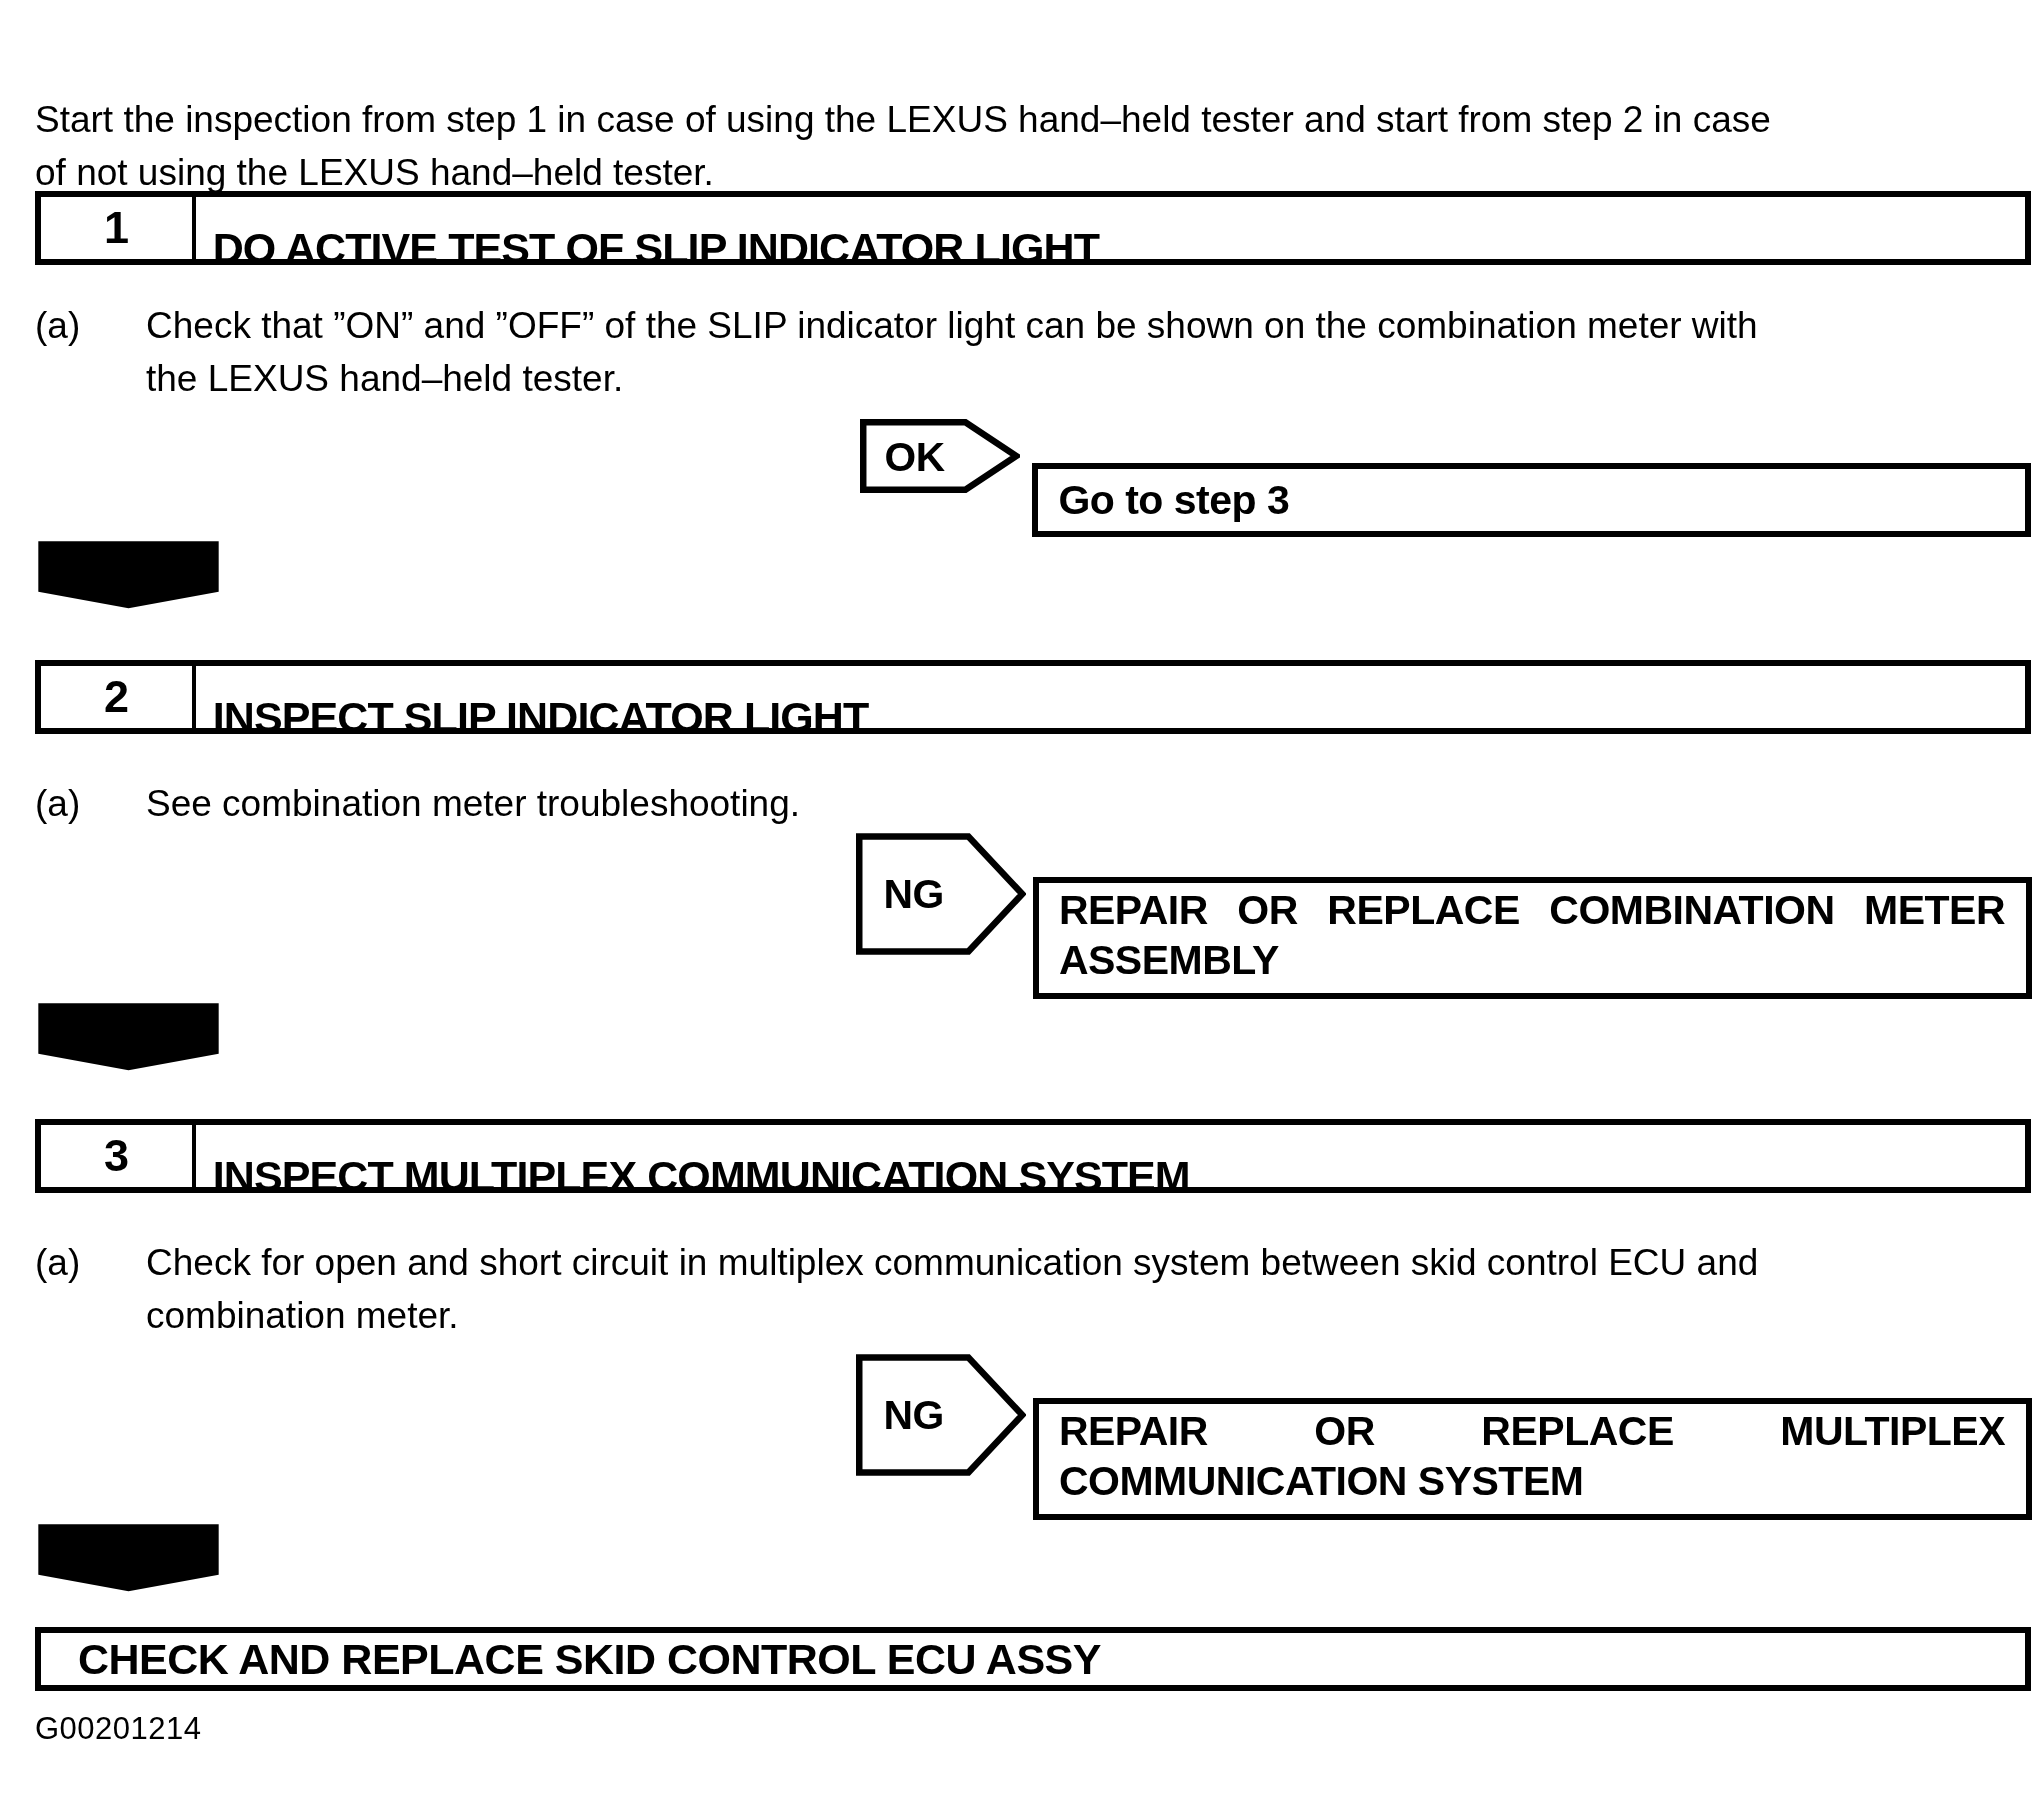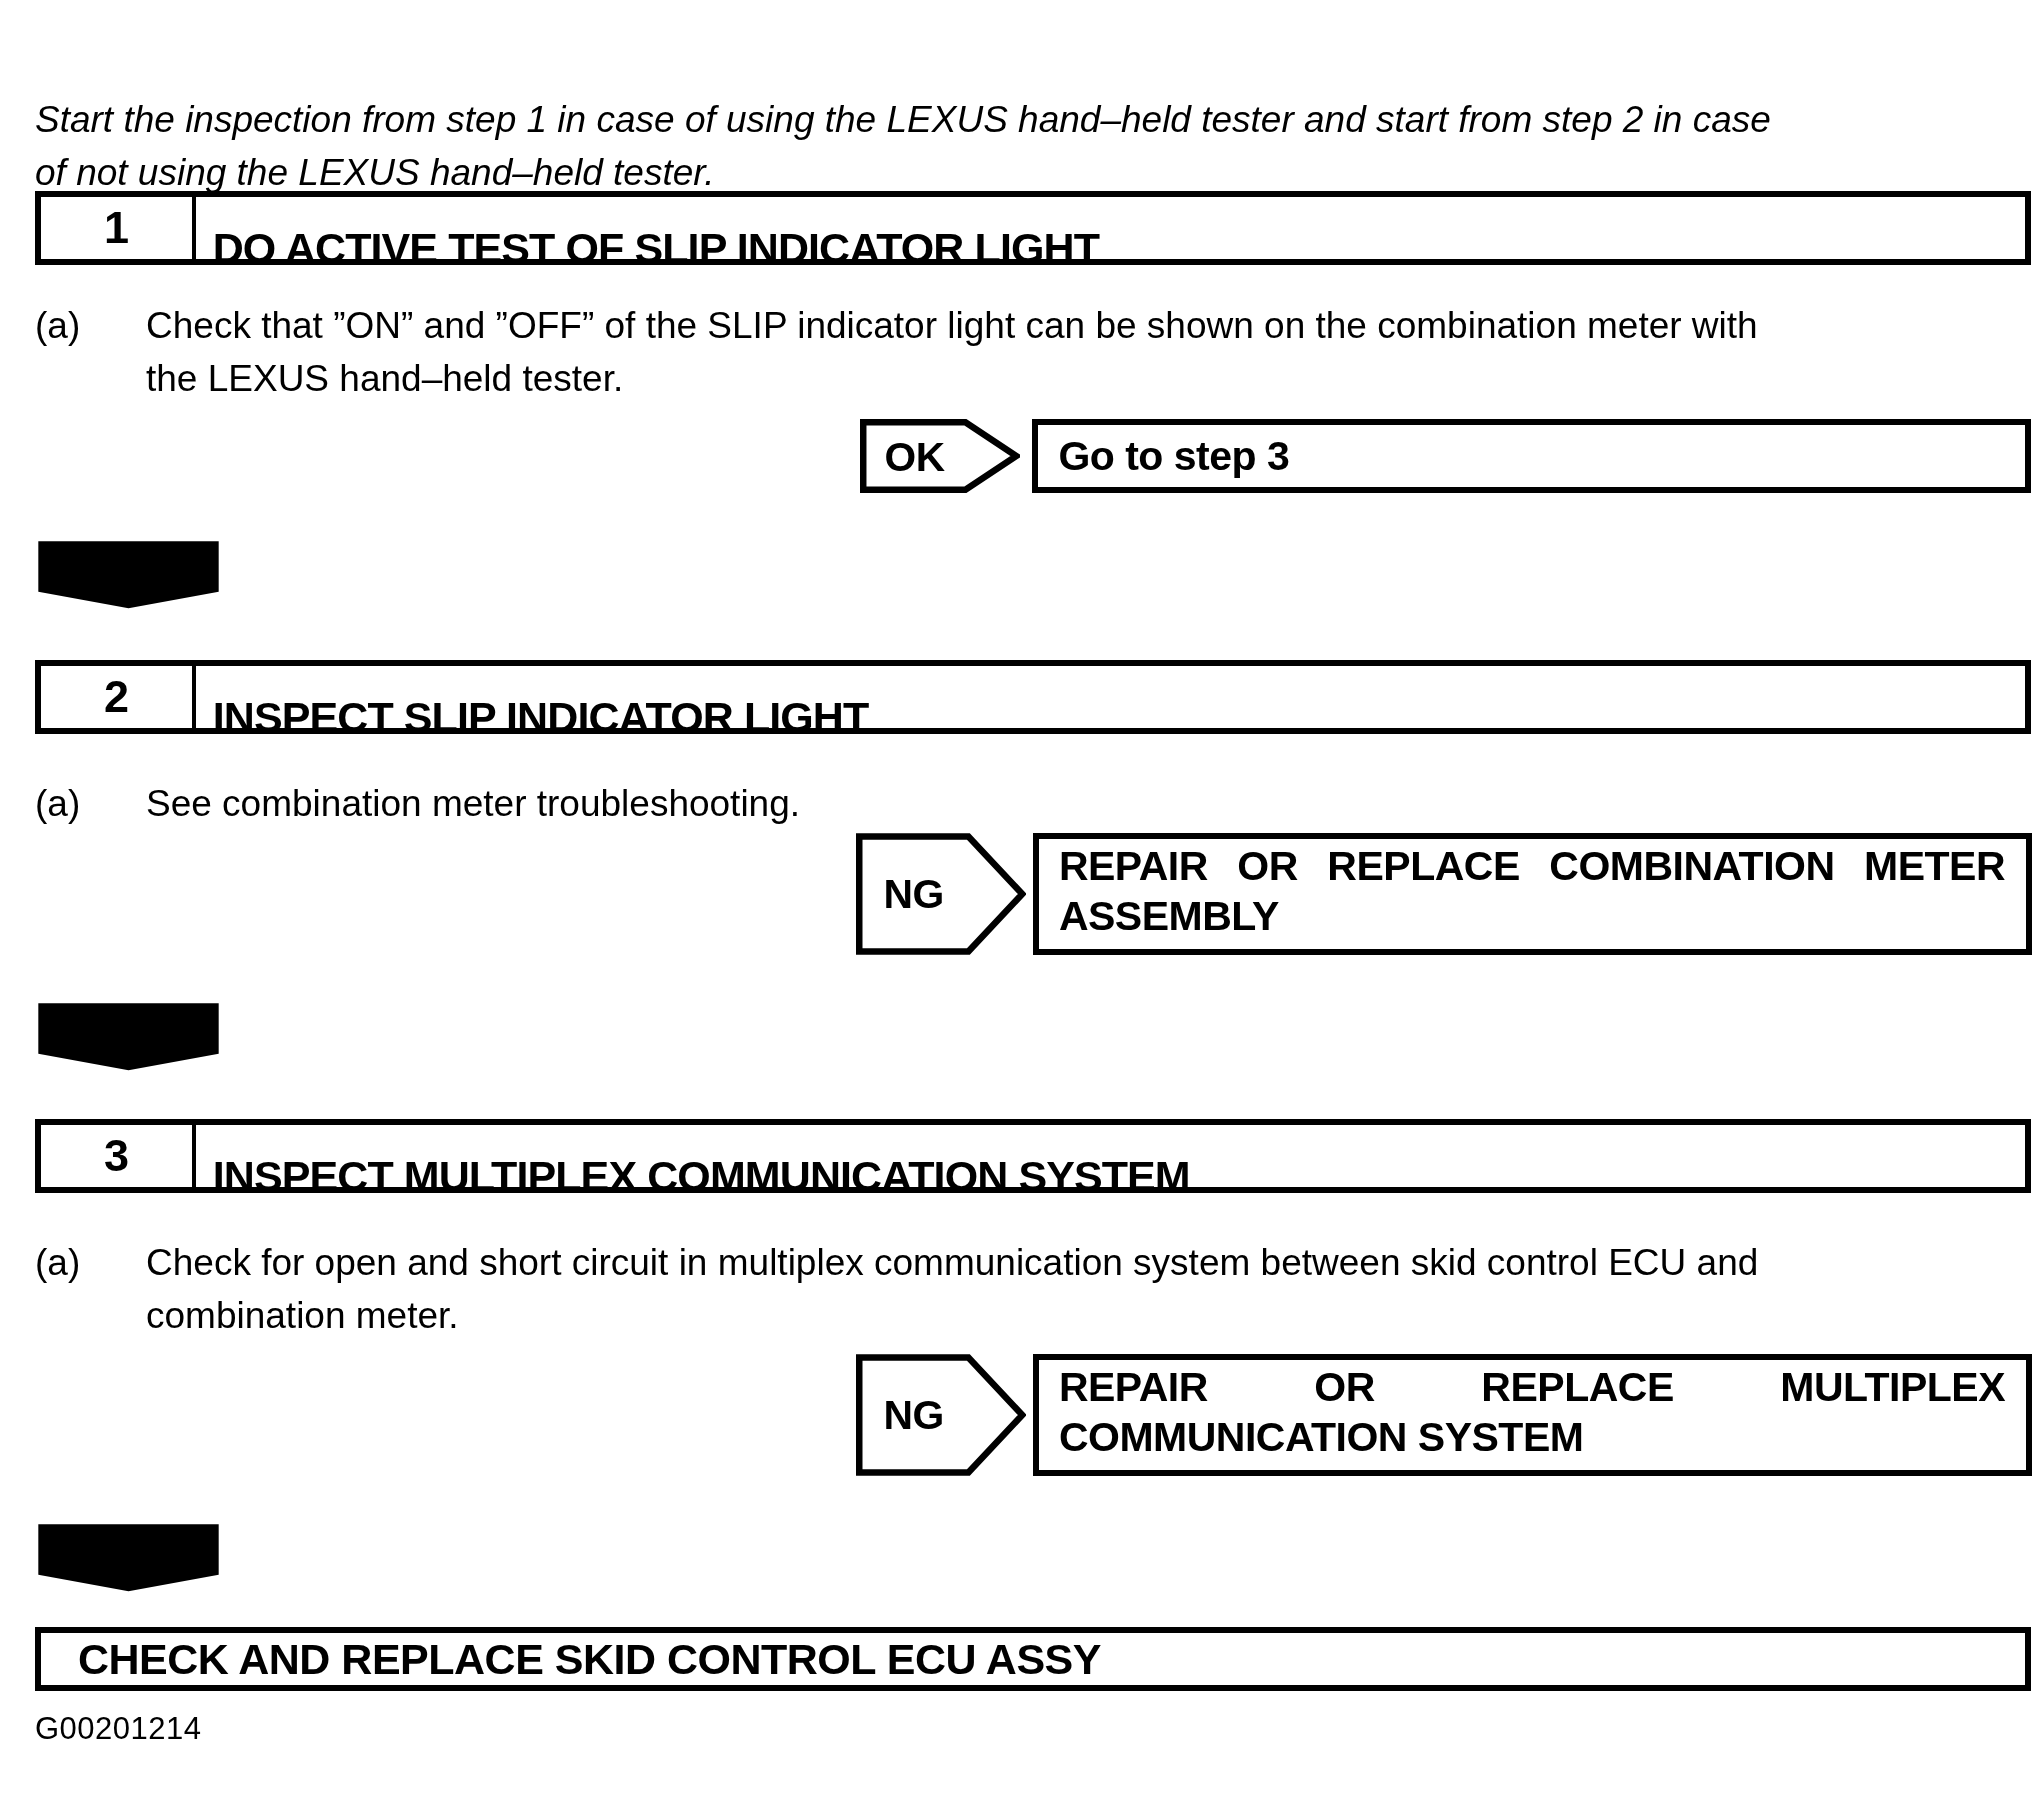--- a/index.html
+++ b/index.html
@@ -6,21 +6,21 @@
   body {
     width: 2043px; height: 1805px;
     background: #ffffff;
     font-family: "Liberation Sans", sans-serif;
     color: #000;
   }
   .page { position: relative; width: 2043px; height: 1805px; background: #fff; overflow: hidden; }
 
   .intro {
     position: absolute; left: 35px; top: 56px; width: 1981px;
-    font-size: 37px; line-height: 53px; white-space: pre-line; font-style: italic;
+    font-size: 37px; line-height: 53px; white-space: pre-line;
   }
 
   
   .step-header {
     position: absolute; left: 35px; width: 1996px; height: 74px;
     border: 6.5px solid #000; box-sizing: border-box;
     display: flex; background: #fff;
   }
   .step-num {
     width: 151px; flex: 0 0 auto; border-right: 4.6px solid #000;
@@ -44,21 +44,21 @@
   .connector { position: absolute; display: flex; align-items: flex-start; }
   .shape polygon { fill: #fff; stroke: #000; stroke-width: 7; stroke-linejoin: miter; }
   .shape text {
     font-family: "Liberation Sans", sans-serif;
     font-size: 44px; font-weight: 700; letter-spacing: -0.5px;
     fill: #000; text-anchor: middle; dominant-baseline: central;
   }
   .result-box {
     border: 6.5px solid #000; box-sizing: border-box; background: #fff;
     width: 999px; padding: 0 20.4px;
-    font-size: 41px; font-weight: 700; letter-spacing: -0.5px;
+    font-size: 41px; font-weight: 700; letter-spacing: -0.5px; margin-top: 44px;
   }
   .result-box.one-line { height: 74px; display: flex; align-items: center; margin-left: 12px; }
   .result-box.two-line { min-height: 122px; padding-top: 2px; padding-bottom: 5.6px; line-height: 50px; margin-left: 6.5px; }
   .justify-line { display: flex; justify-content: space-between; }
   .plain-line { text-align: left; }
 
   
   .flag { position: absolute; left: 35px; }
 
   .final-box {

